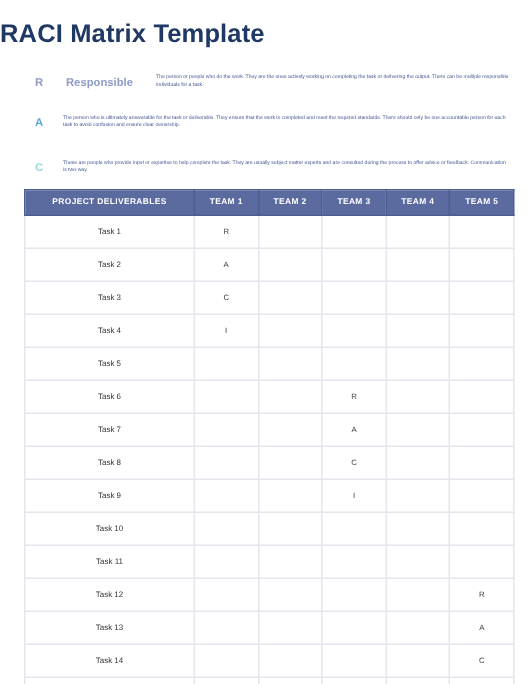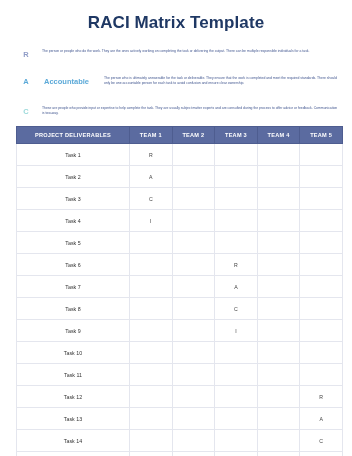--- a/index.html
+++ b/index.html
@@ -10,21 +10,21 @@
     width: 352px;
     height: 456px;
     background: #ffffff;
     font-family: "Liberation Sans", sans-serif;
     overflow: hidden;
     position: relative;
   }
 
   
   .page-title {
-    text-align: center;
+    text-align: left;
     color: #1f3864;
     font-size: 17px;
     font-weight: bold;
     letter-spacing: 0.1px;
     margin: 0;
     padding-top: 14px;
     padding-bottom: 0;
     line-height: 1.1;
   }
 
@@ -127,26 +127,26 @@
 </style>
 </head>
 <body>
 
 <h1 class="page-title">RACI Matrix Template</h1>
 
 <div class="legend">
 
   <div class="legend-row legend-row-r">
     <div class="legend-letter c-r">R</div>
+    <div class="legend-label c-r">Responsible</div>
     <div class="legend-desc">The person or people who do the work. They are the ones actively working on completing the task or delivering the output. There can be multiple responsible individuals for a task.</div>
   </div>
 
   <div class="legend-row legend-row-a">
     <div class="legend-letter c-a">A</div>
-    <div class="legend-label c-a">Accountable</div>
     <div class="legend-desc">The person who is ultimately answerable for the task or deliverable. They ensure that the work is completed and meet the required standards. There should only be one accountable person for each task to avoid confusion and ensure clear ownership.</div>
   </div>
 
   <div class="legend-row legend-row-c">
     <div class="legend-letter c-c">C</div>
     <div class="legend-desc">These are people who provide input or expertise to help complete the task. They are usually subject matter experts and are consulted during the process to offer advice or feedback. Communication is two-way.</div>
   </div>
 
   <div class="legend-row legend-row-i">
     <div class="legend-letter c-i">I</div>

